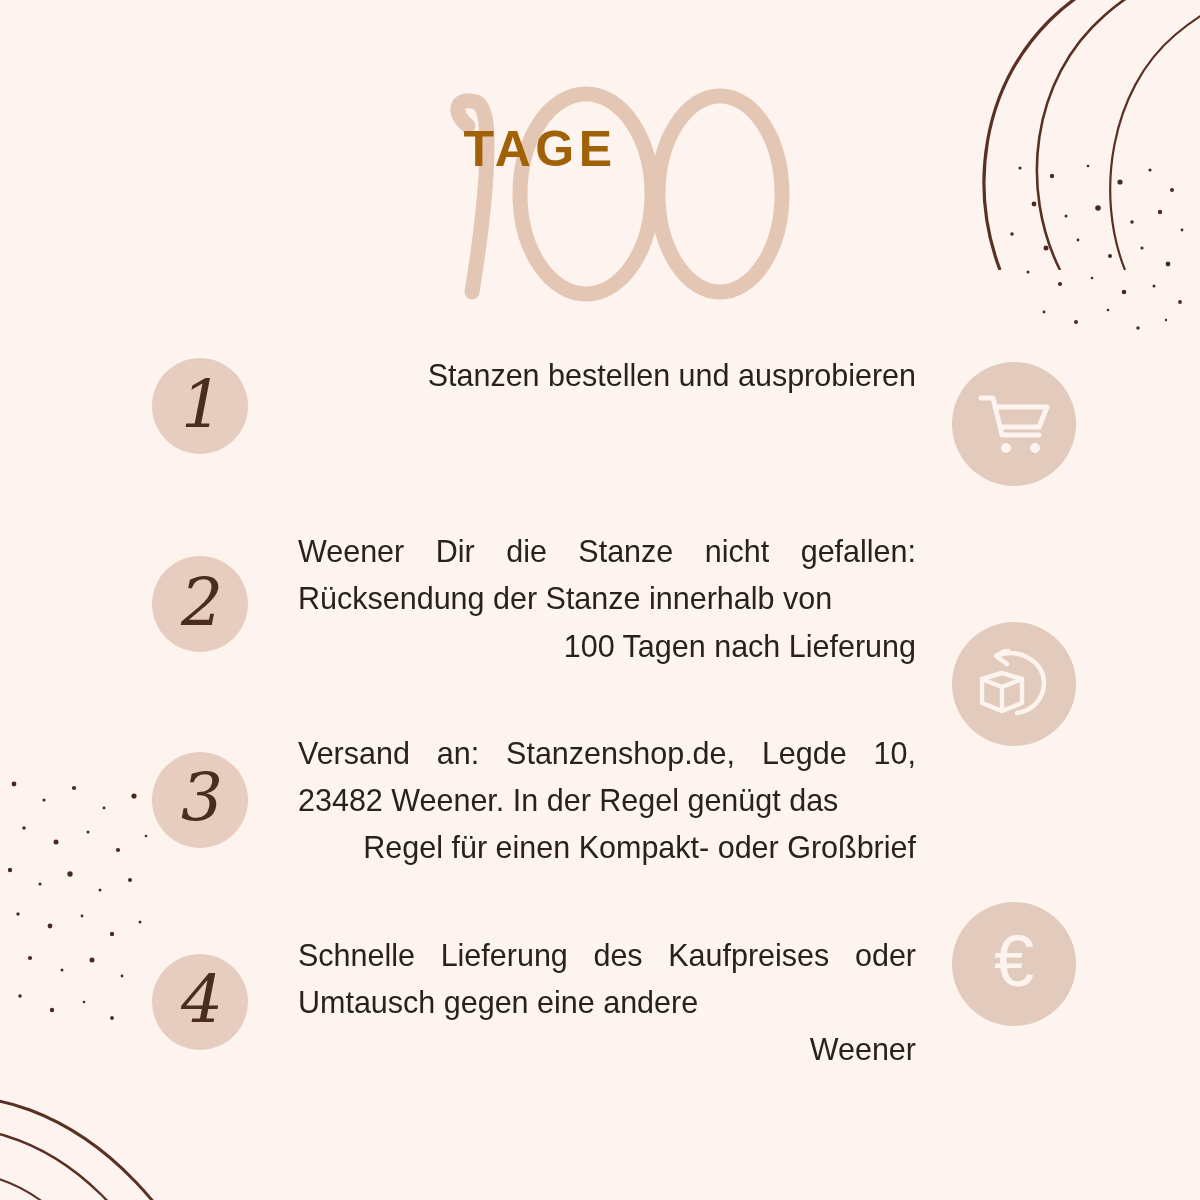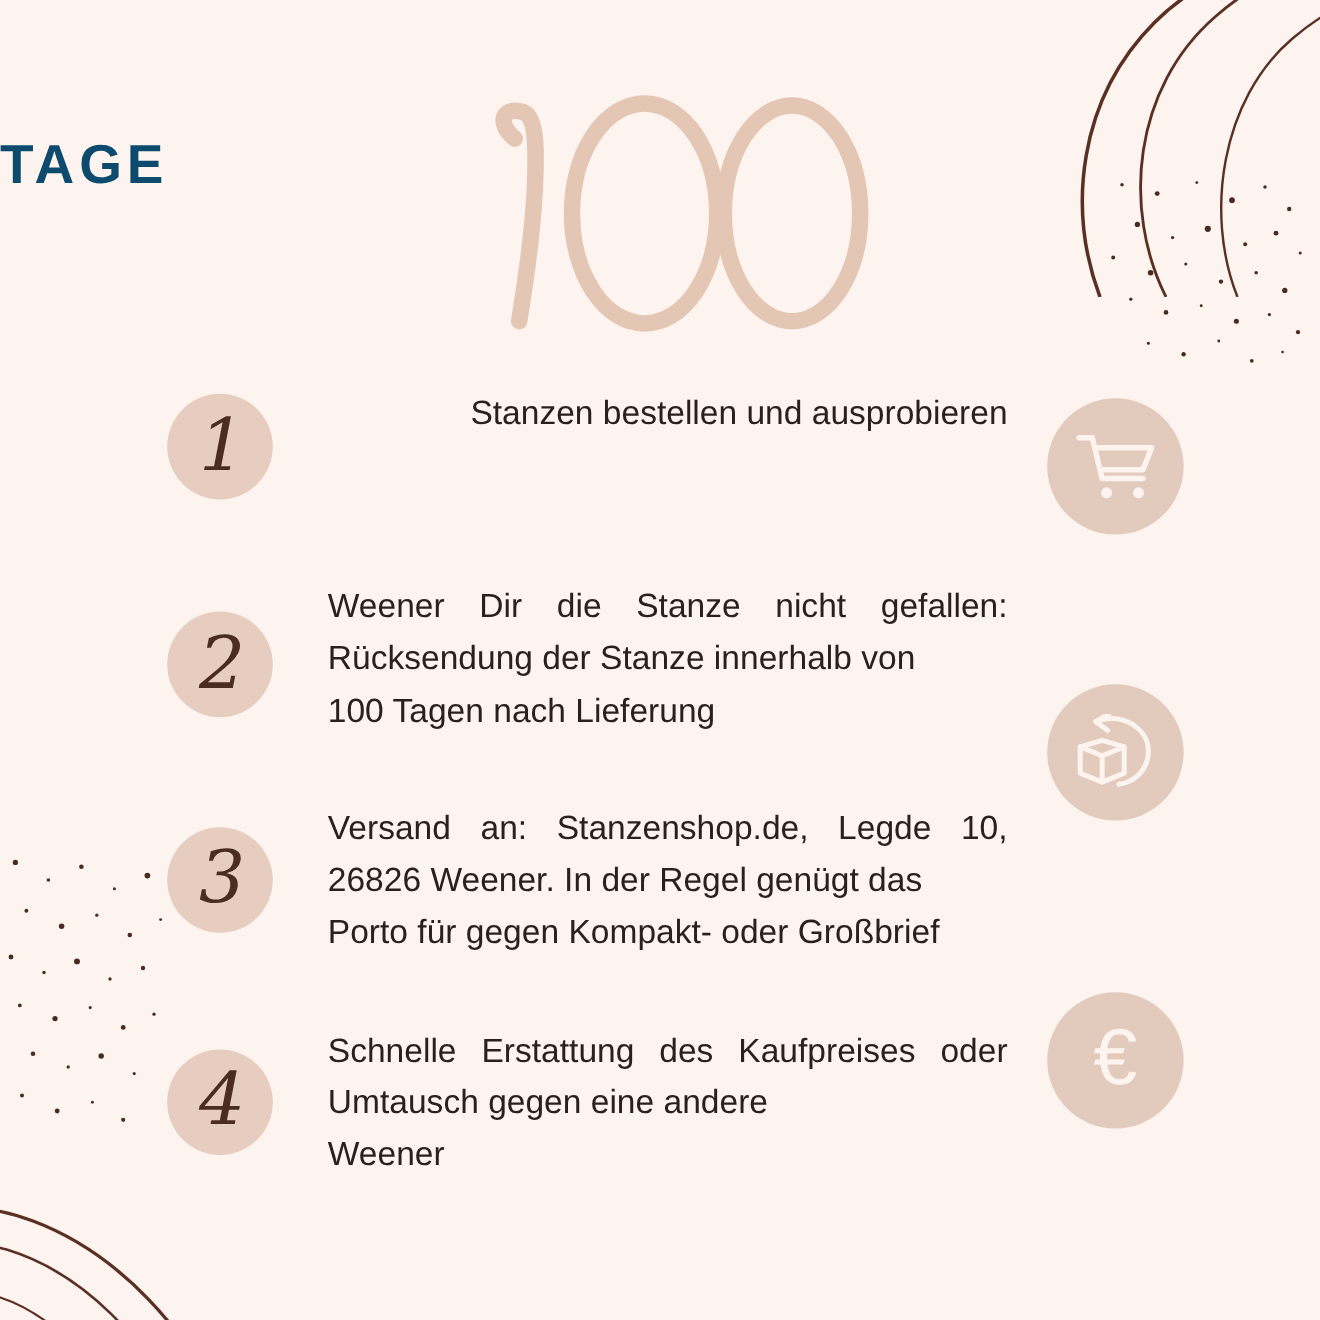--- a/index.html
+++ b/index.html
@@ -58,22 +58,22 @@
     left: 410px;
     top: 14px;
     width: 380px;
     height: 250px;
   }
   .headline {
     position: absolute;
     left: 0;
     top: 64px;
     width: 1080px;
-    text-align: left;
-    color: #0c4a6e;
+    text-align: center;
+    color: #a16207;
     font-weight: bold;
     font-size: 50px;
     letter-spacing: 4.5px;
     line-height: 1.33;
   }
   .headline .l1 { display: block; }
   .headline .l2 { display: block; }
 
   
   .steps {
@@ -115,21 +115,21 @@
   .step-text {
     margin-left: 50px;
     width: 618px;
     color: #2a211d;
     font-size: 30.5px;
     line-height: 1.55;
     text-align: justify;
     text-justify: inter-word;
   }
   .step-text.one-line { text-align: right; }
-  .step-text .last { text-align: left; display: block; }
+  .step-text .last { text-align: right; display: block; }
 
   
   .step-1 { margin-top: 0px; }
   .step-2 { margin-top: 74px; }
   .step-3 { margin-top: 60px; }
   .step-4 { margin-top: 60px; }
 
   .step-1 .step-badge { margin-top: 6px; }
   .step-2 .step-badge { margin-top: 28px; }
   .step-3 .step-badge { margin-top: 22px; }
@@ -270,31 +270,31 @@
       <span>Weener Dir die Stanze nicht gefallen: Rücksendung der Stanze innerhalb von</span>
       <span class="last">100 Tagen nach Lieferung</span>
     </div>
   </div>
 
   <div class="step step-3">
     <div class="step-badge">
       <span class="step-num">3</span>
     </div>
     <div class="step-text">
-      <span>Versand an: Stanzenshop.de, Legde 10, 26826 Weener. In der Regel genügt das</span>
-      <span class="last">Porto für gegen Kompakt- oder Großbrief</span>
+      <span>Versand an: Stanzenshop.de, Legde 10, 23482 Weener. In der Regel genügt das</span>
+      <span class="last">Regel für einen Kompakt- oder Großbrief</span>
     </div>
   </div>
 
   <div class="step step-4">
     <div class="step-badge">
       <span class="step-num">4</span>
     </div>
     <div class="step-text">
-      <span>Schnelle Erstattung des Kaufpreises oder Umtausch gegen eine andere</span>
+      <span>Schnelle Lieferung des Kaufpreises oder Umtausch gegen eine andere</span>
       <span class="last">Weener</span>
     </div>
   </div>
 
 </div>
 
 <div class="round-icon icon-cart">
   <svg width="74" height="66" viewBox="0 0 74 66">
     <g fill="none" stroke="#fdf4ef" stroke-width="5" stroke-linecap="round" stroke-linejoin="round">
       <path d="M4 7 H16 L25 44 H62"></path>

